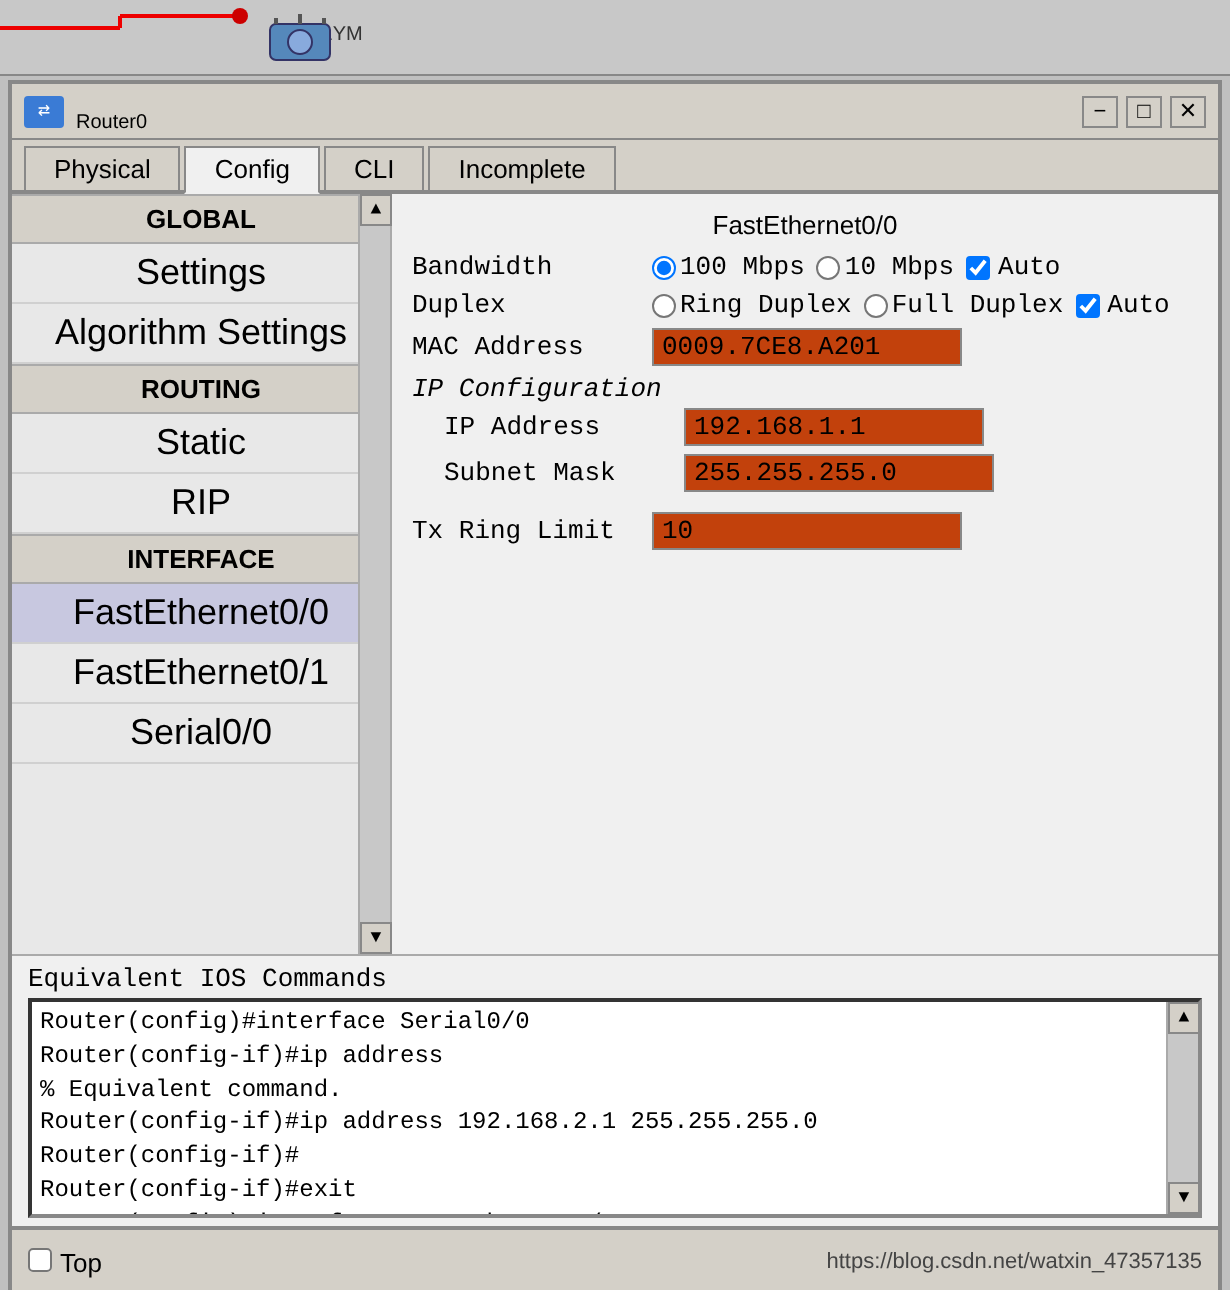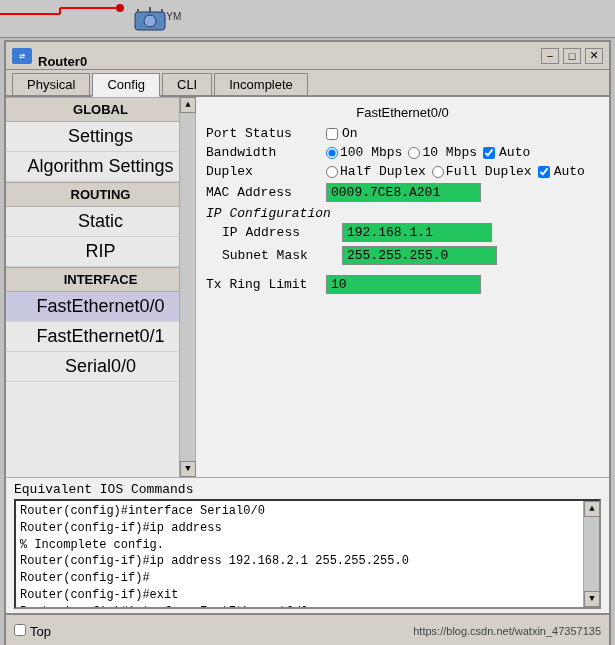--- a/index.html
+++ b/index.html
@@ -40,22 +40,22 @@
       display: flex;
       align-items: center;
       justify-content: center;
     }
     .router-icon::after {
       content: '⇄';
       color: white;
       font-size: 10px;
     }
     .window-title-text {
-      font-size: 13px;
-      font-weight: bold;
+      font-size: 10px;
+      font-weight: normal;
       color: #000;
       font-family: Arial, sans-serif;
       margin-top: 12px;
     }
     .window-controls {
       display: flex;
       gap: 4px;
     }
     .win-btn {
       width: 18px;
@@ -175,21 +175,21 @@
       align-items: center;
       margin-bottom: 4px;
       font-size: 13px;
       font-family: 'Courier New', monospace;
     }
     .field-label {
       width: 120px;
       flex-shrink: 0;
     }
     .field-value {
-      background: #22c55e;
+      background: #c2410c;
       border: 1px solid #888;
       padding: 1px 4px;
       font-family: 'Courier New', monospace;
       font-size: 13px;
       min-width: 150px;
     }
     .checkbox-area {
       display: flex;
       align-items: center;
       gap: 4px;
@@ -358,27 +358,20 @@
       <div class="sidebar-scrollbar" style="display:flex;flex-direction:column;">
         <div class="scroll-arrow">▲</div>
         <div class="scroll-track"></div>
         <div class="scroll-arrow">▼</div>
       </div>
     </div>
 
     <div class="right-panel">
       <div class="panel-title">FastEthernet0/0</div>
 
-      <div class="field-row">
-        <span class="field-label">Port Status</span>
-        <div class="checkbox-area">
-          <input type="checkbox" style="">
-          <span>On</span>
-        </div>
-      </div>
 
       <div class="field-row">
         <span class="field-label">Bandwidth</span>
         <div class="radio-group">
           <div class="radio-option">
             <input type="radio" name="bw" checked="" style="">
             <span>100 Mbps</span>
           </div>
           <div class="radio-option">
             <input type="radio" name="bw" style="">
@@ -389,21 +382,21 @@
             <span>Auto</span>
           </div>
         </div>
       </div>
 
       <div class="field-row">
         <span class="field-label">Duplex</span>
         <div class="radio-group">
           <div class="radio-option">
             <input type="radio" name="duplex" style="">
-            <span>Half Duplex</span>
+            <span>Ring Duplex</span>
           </div>
           <div class="radio-option">
             <input type="radio" name="duplex" style="">
             <span>Full Duplex</span>
           </div>
           <div class="checkbox-area">
             <input type="checkbox" checked="" style="">
             <span>Auto</span>
           </div>
         </div>
@@ -432,21 +425,21 @@
       </div>
     </div>
   </div>
 
   <div class="ios-section">
     <div class="ios-label">Equivalent IOS Commands</div>
     <div class="ios-terminal">
       <div class="ios-text">
         <div class="ios-line">Router(config)#interface Serial0/0</div>
         <div class="ios-line">Router(config-if)#ip address</div>
-        <div class="ios-line">% Incomplete config.</div>
+        <div class="ios-line">% Equivalent command.</div>
         <div class="ios-line">Router(config-if)#ip address 192.168.2.1 255.255.255.0</div>
         <div class="ios-line">Router(config-if)#</div>
         <div class="ios-line">Router(config-if)#exit</div>
         <div class="ios-line">Router(config)#interface FastEthernet0/0</div>
 
       </div>
       <div class="ios-scrollbar">
         <div class="scroll-arrow">▲</div>
         <div class="scroll-track"></div>
         <div class="scroll-arrow">▼</div>

